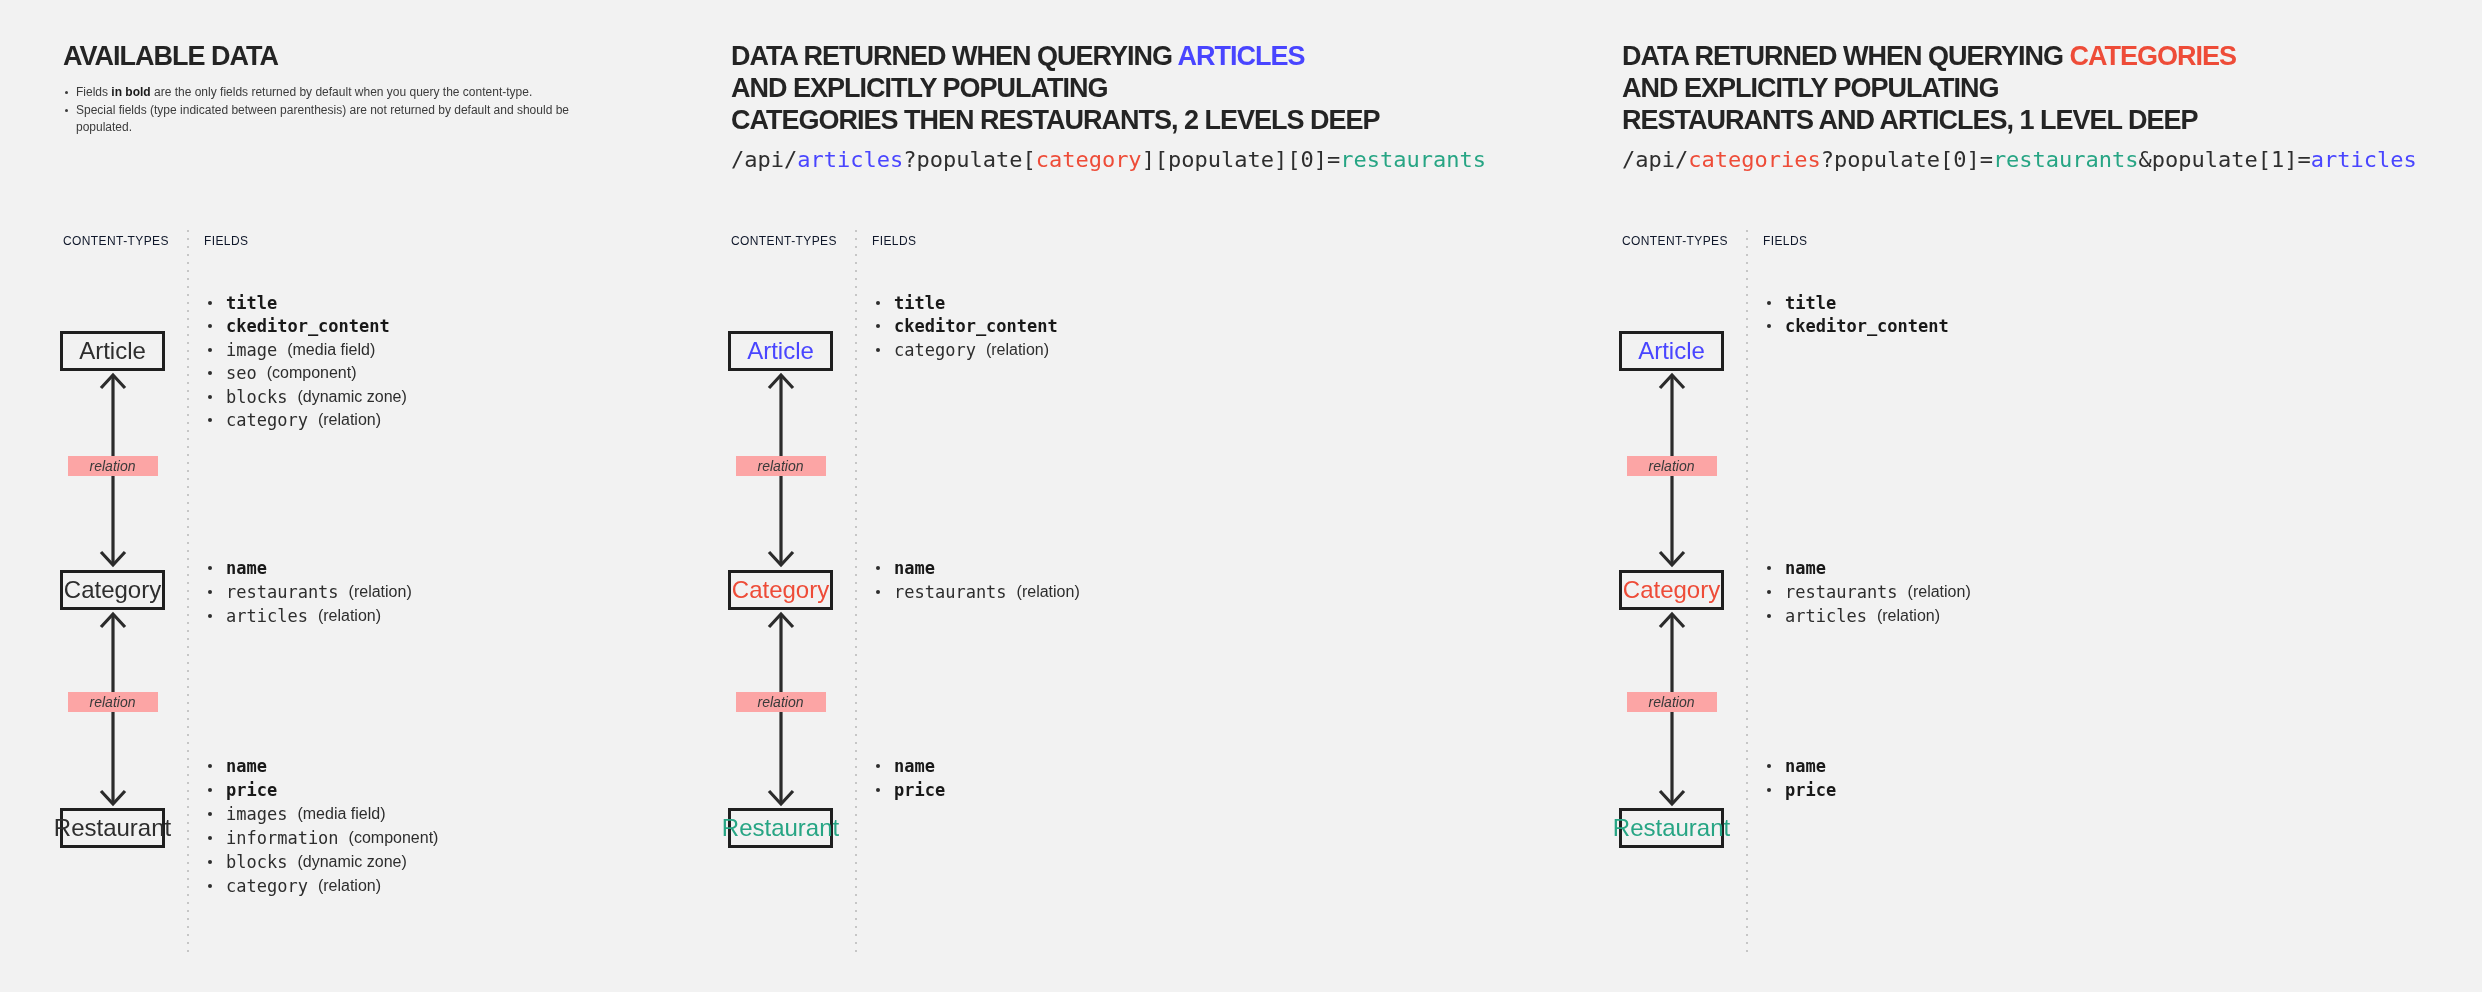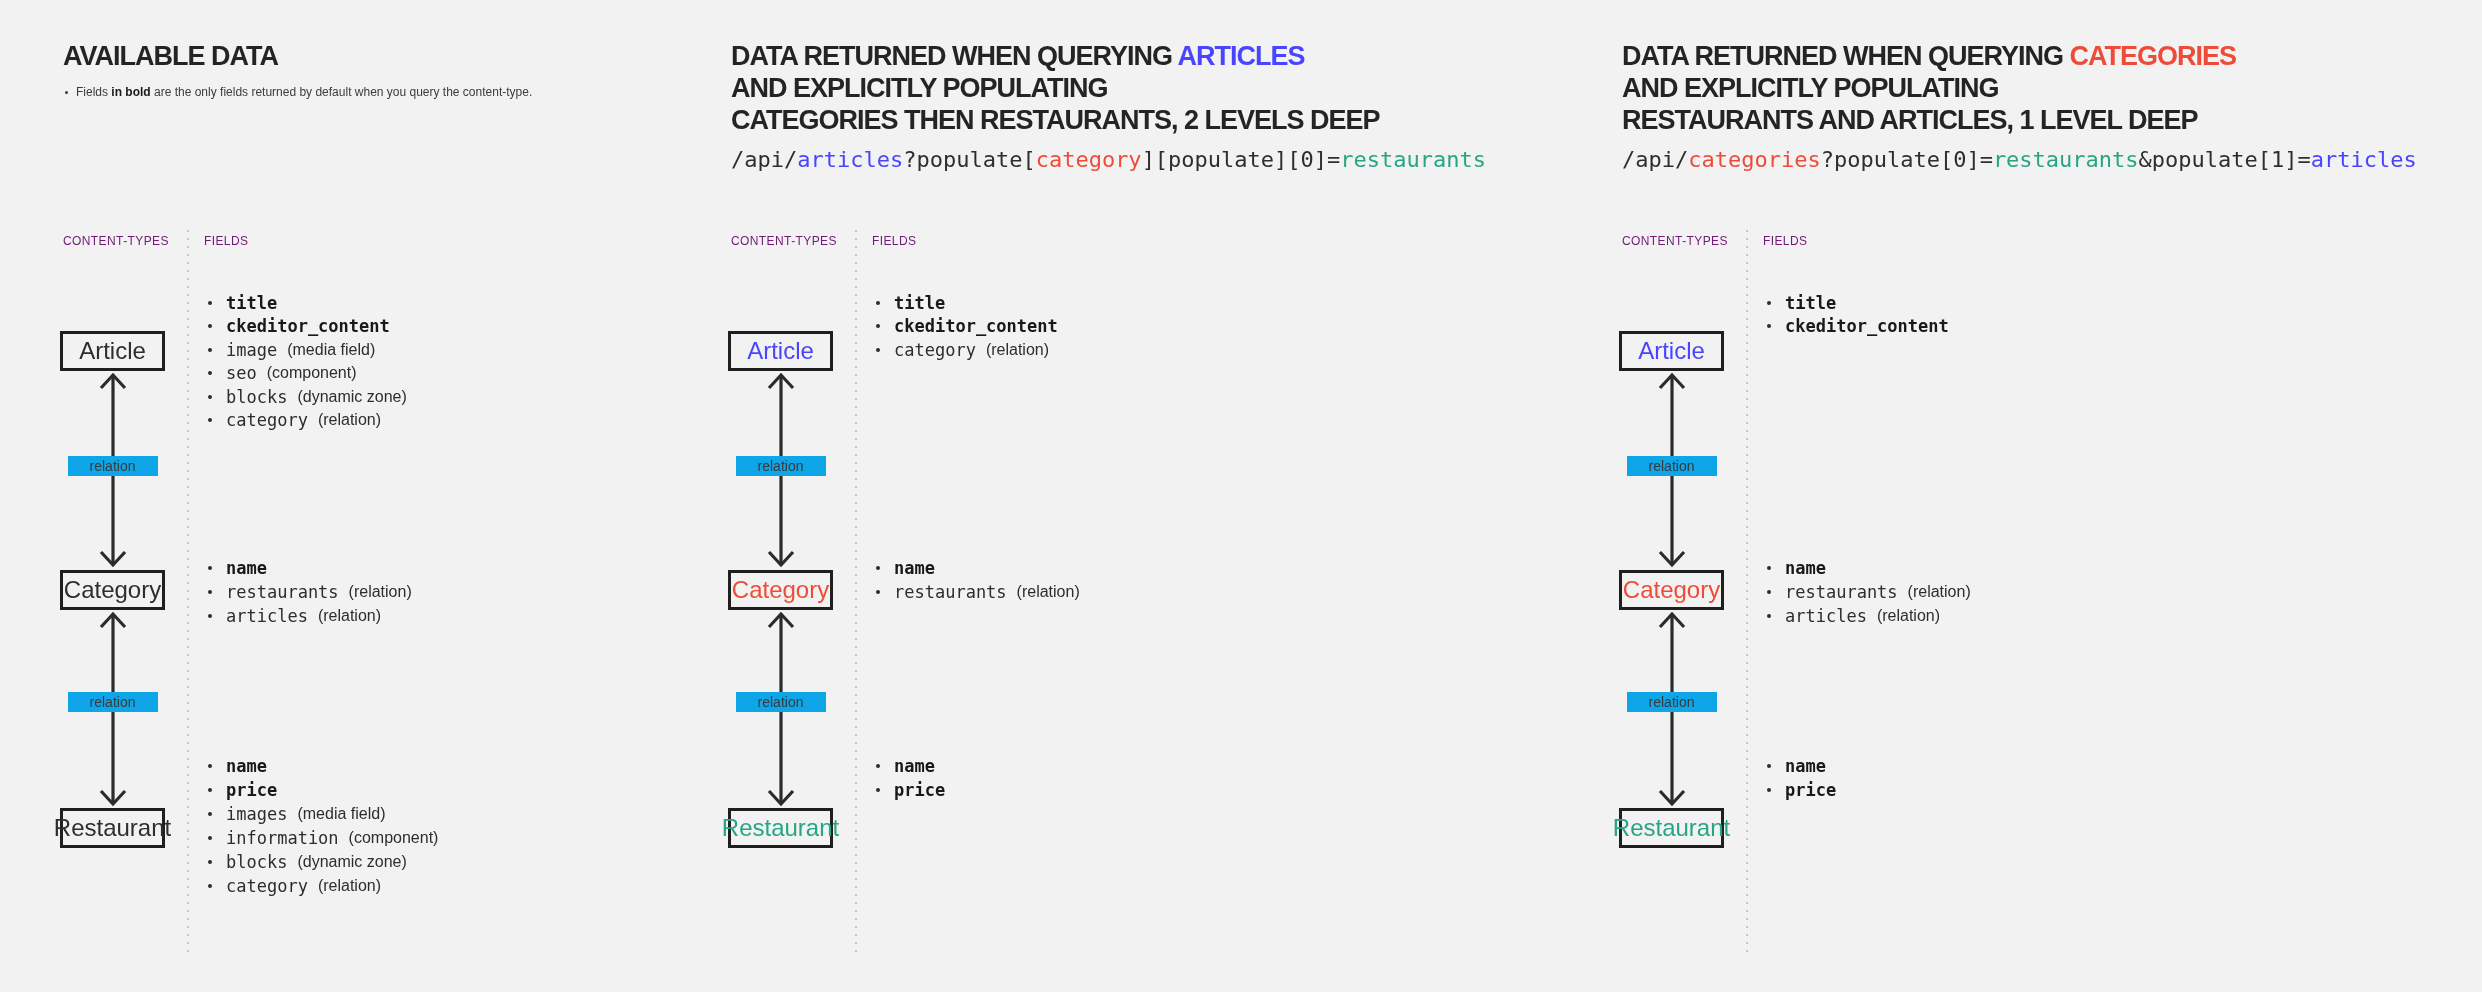--- a/index.html
+++ b/index.html
@@ -24,39 +24,39 @@
   .notes{position:absolute;left:2px;top:84px;width:520px;font-size:12px;
     line-height:17.5px;color:#3b3b3b;}
   .note{display:flex;}
   .note p{margin:0;}
   .note .dot{width:3px;height:3px;margin:7px 8px 0 0;align-self:flex-start;}
   .api{position:absolute;left:0;top:147px;font-family:"DejaVu Sans Mono","Liberation Mono",monospace;
     font-size:22px;line-height:26px;color:#2e2e2e;white-space:nowrap;}
 
   
   .diagram-label{position:absolute;top:234px;font-size:12px;letter-spacing:.4px;
-    color:#701a75;white-space:nowrap;}
+    color:#0f172a;white-space:nowrap;}
   .lbl-ct{left:0;}
   .lbl-fields{left:141px;}
   .divider{position:absolute;left:124px;top:230px;width:2px;height:728px;
     background-image:repeating-linear-gradient(to bottom,#c6c6c6 0 2px,transparent 2px 8px);}
 
   .ct-box{position:absolute;left:-3px;width:105px;height:40px;box-sizing:border-box;
     border:3px solid #1f1f1f;background:#f2f2f2;display:flex;align-items:center;
     justify-content:center;font-size:24px;color:#2e2e2e;white-space:nowrap;z-index:2;}
   .box-article{top:331px;}
   .box-category{top:570px;}
   .box-restaurant{top:808px;}
 
   .connector{position:absolute;left:34.5px;width:30px;z-index:0;}
   .c1{top:371px;height:198px;}
   .c2{top:610px;height:198px;}
   .connector svg{display:block;}
   .rel-label{position:absolute;left:4.5px;width:90px;height:20px;line-height:20px;
-    text-align:center;font-size:14px;color:#3a3a3a;background:#0ea5e9;z-index:1;}
+    text-align:center;font-size:14px;color:#3a3a3a;background:#fca5a5;z-index:1;font-style:italic;}
   .rl1{top:456px;}
   .rl2{top:692px;}
 
   
   .fields-list{position:absolute;left:145px;}
   .fl-article{top:291px;}
   .fl-category{top:556px;}
   .fl-restaurant{top:754px;}
   .fl-article .field{height:23.5px;text-align:center;}
   .field{display:flex;align-items:center;height:24px;color:#2d2d2d;white-space:nowrap;}
@@ -73,20 +73,24 @@
   <div class="column col-0">
     <div class="panel-title">
       <span>AVAILABLE DATA</span>
     </div>
 
     <div class="notes">
       <div class="note">
         <span class="dot"></span>
         <p><span>Fields </span><span data-bold="true">in bold</span><span> are the only fields returned by default when you query the content-type.</span></p>
       </div>
+      <div class="note">
+        <span class="dot"></span>
+        <p><span>Special fields (type indicated between parenthesis) are not returned by default and should be populated.</span></p>
+      </div>
     </div>
 
     <div class="diagram-label lbl-ct">CONTENT-TYPES</div>
     <div class="diagram-label lbl-fields">FIELDS</div>
     <div class="divider"></div>
 
     <div class="ct-box box-article">
       <span>Article</span>
     </div>
     <div class="connector c1">

